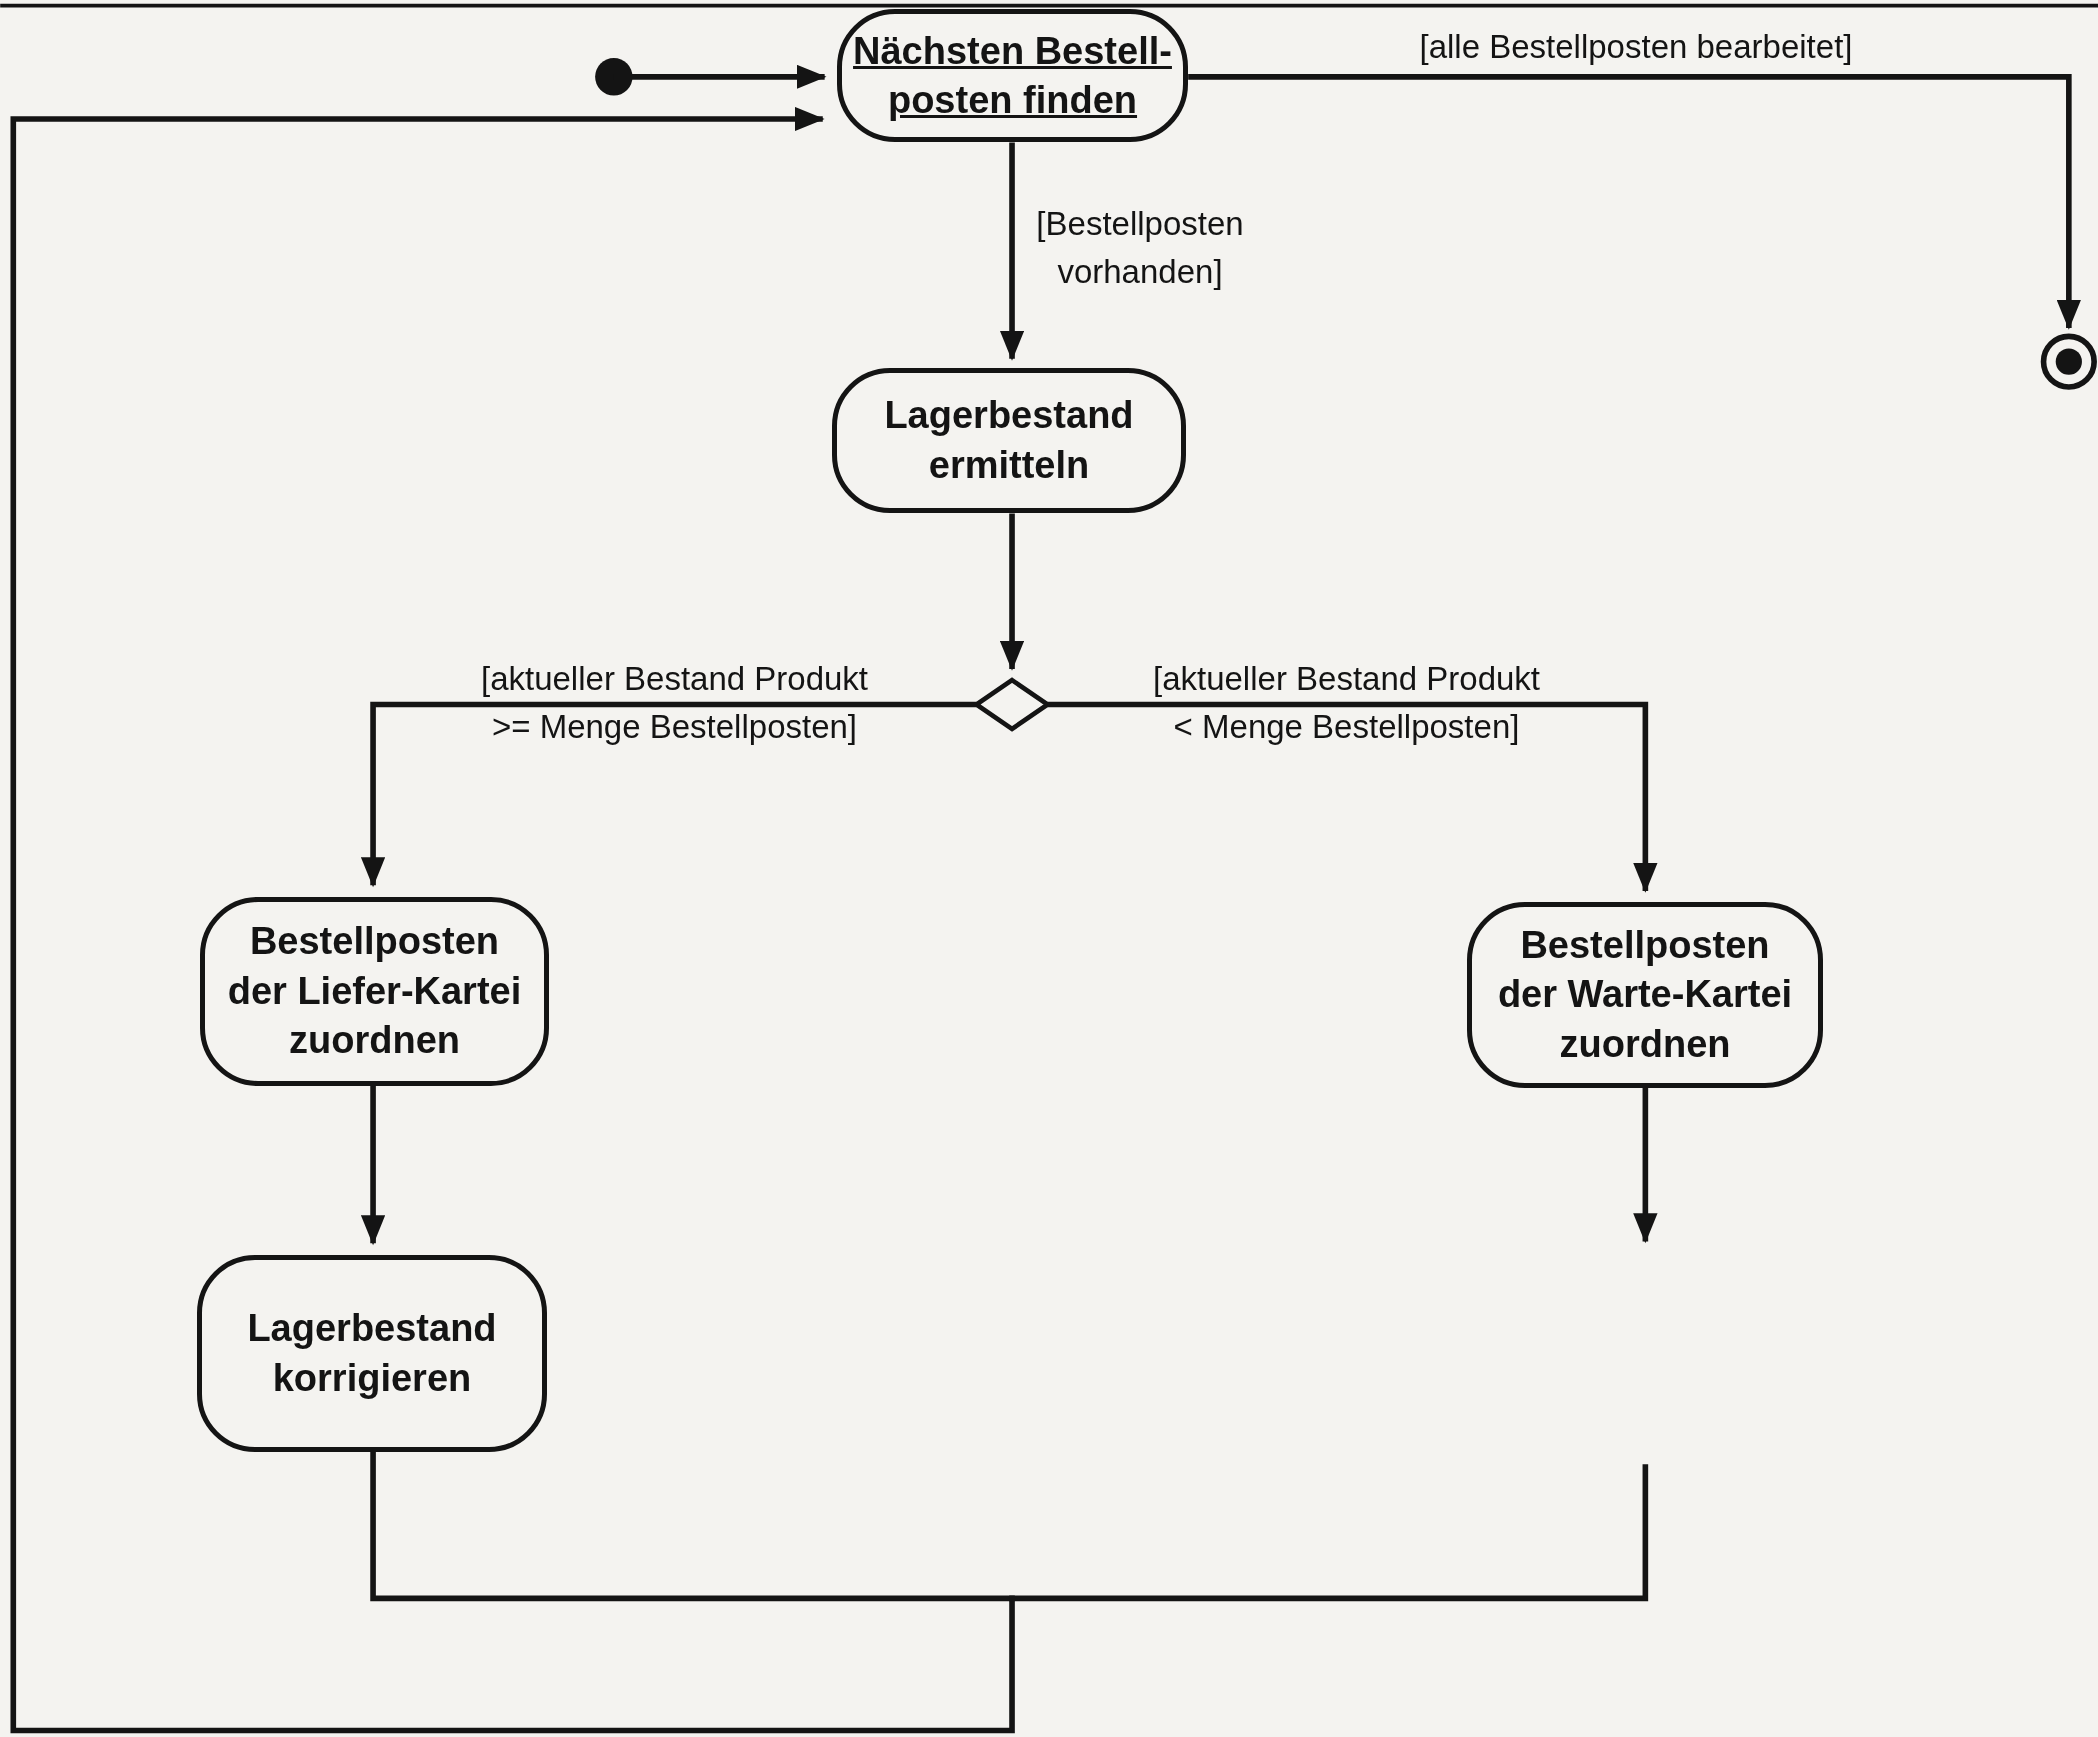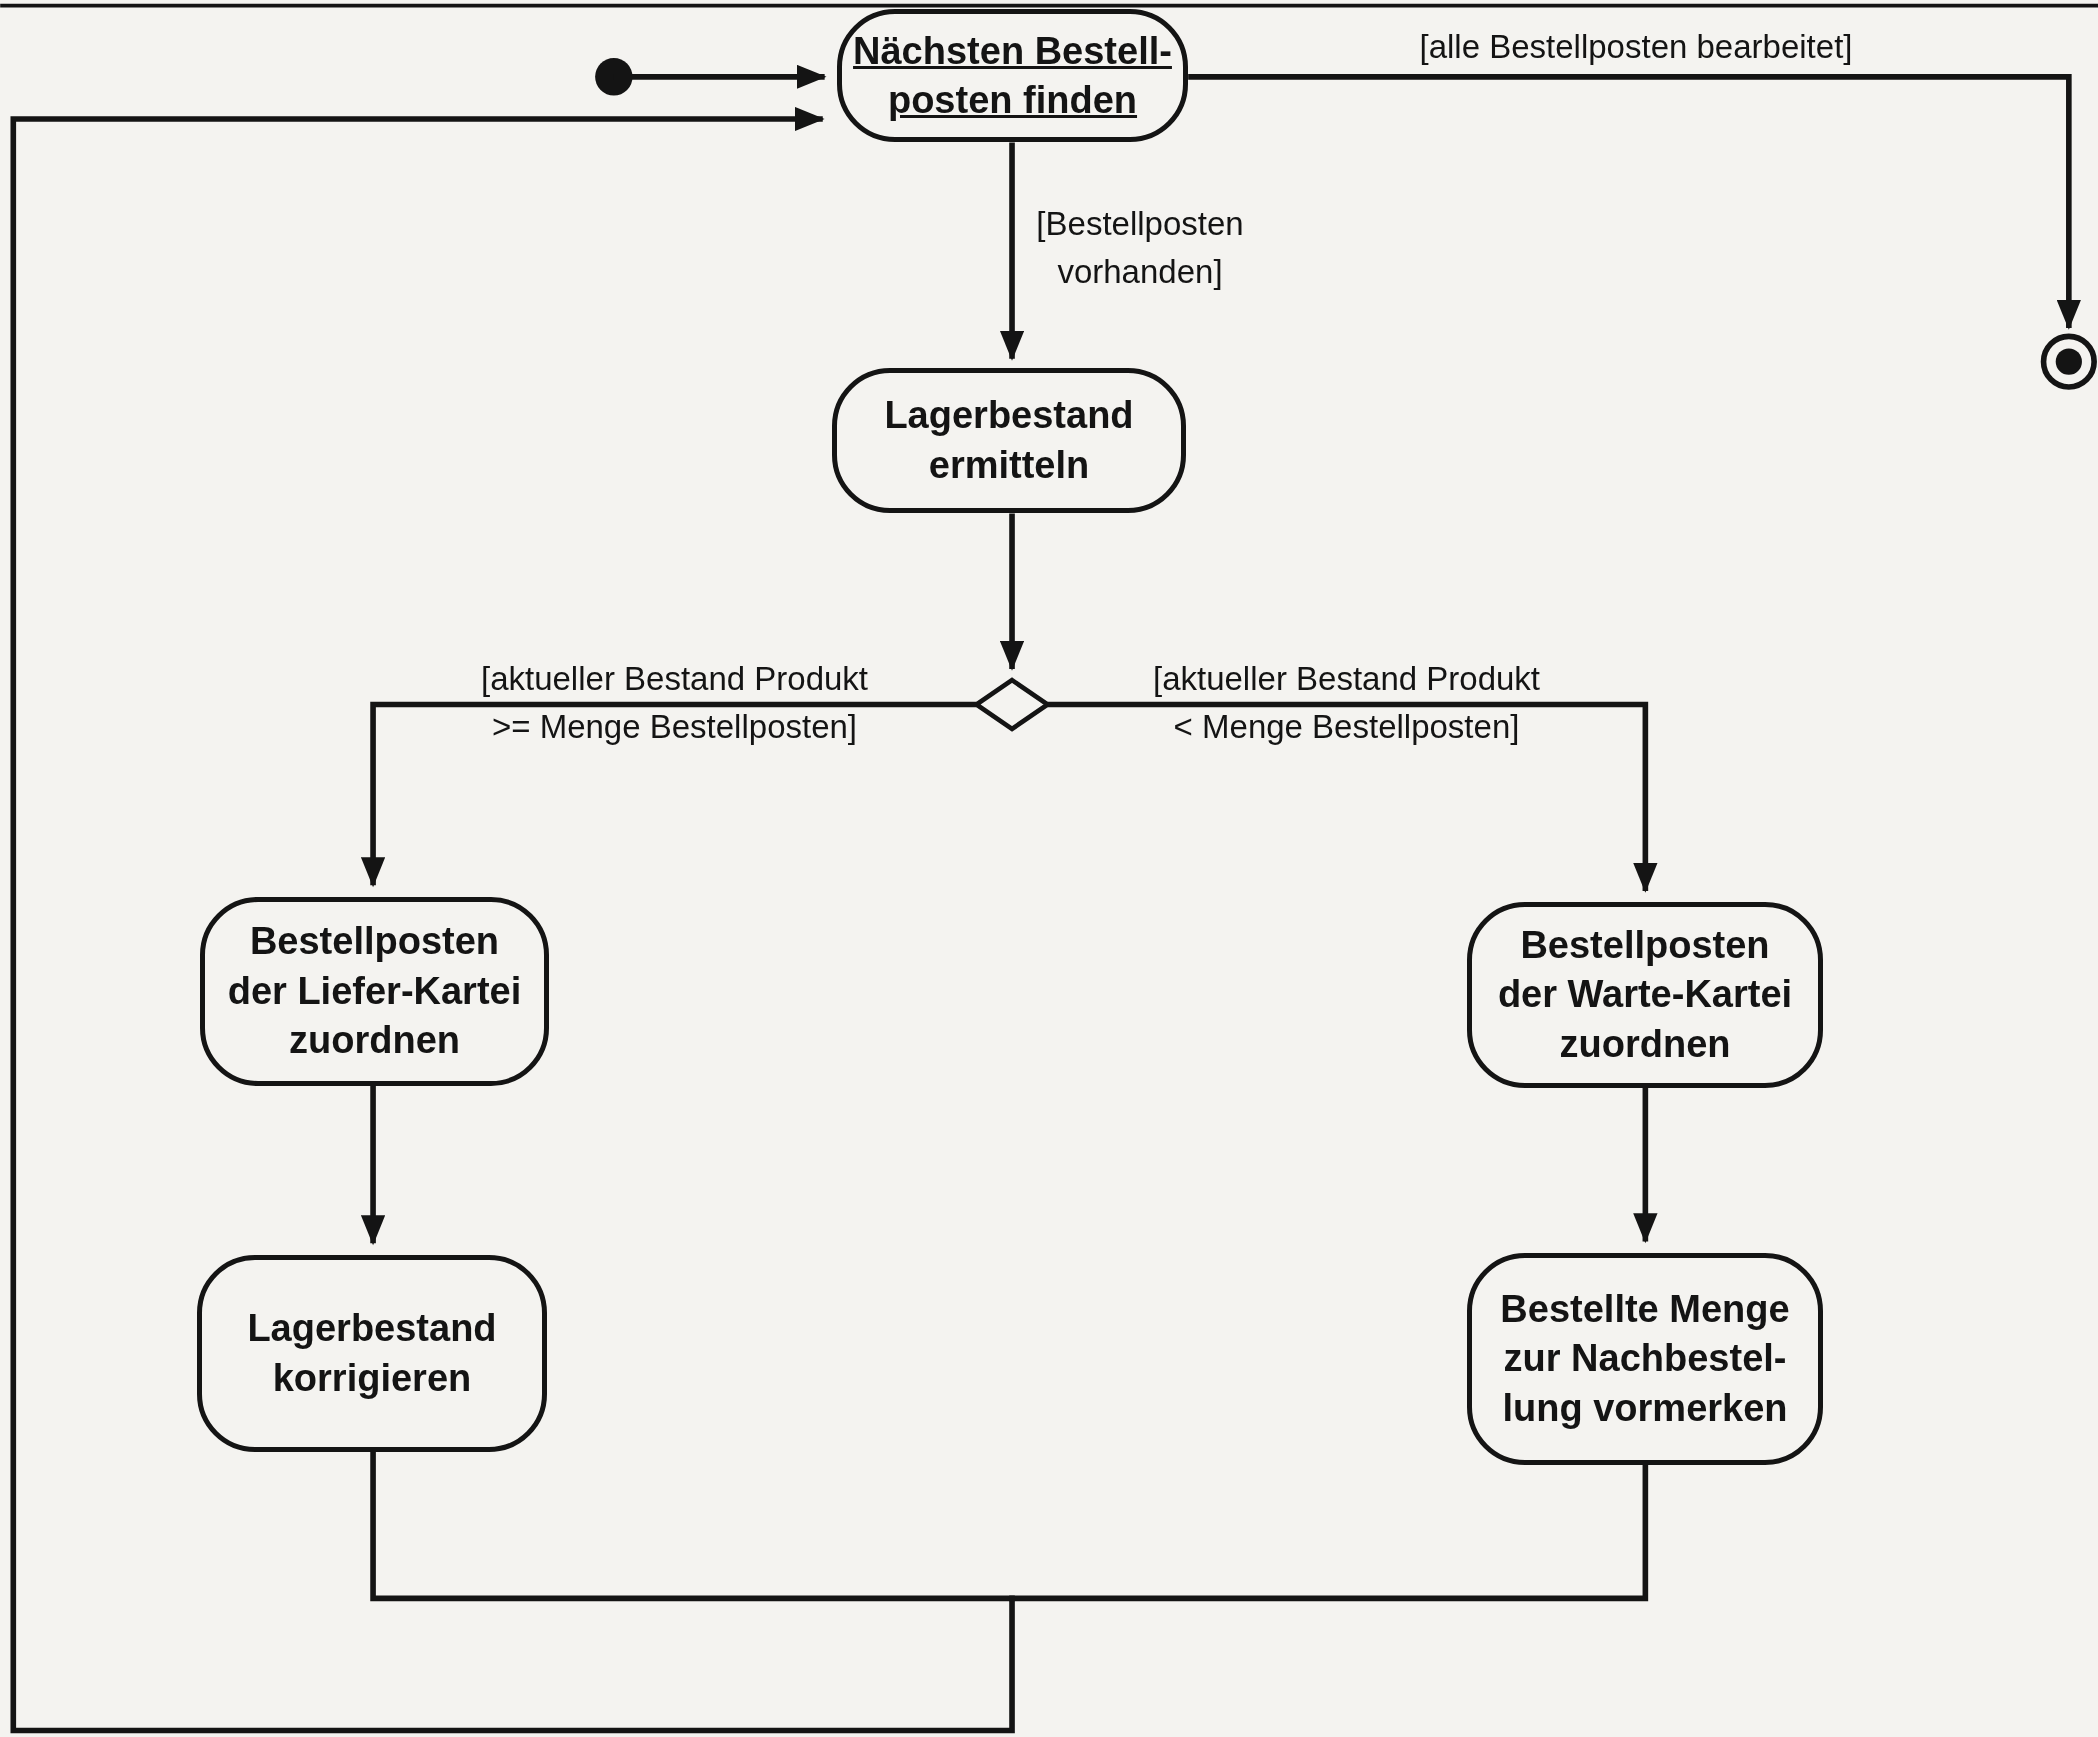--- a/index.html
+++ b/index.html
@@ -113,23 +113,20 @@
 der Liefer-Kartei
 zuordnen</div>
 
   <div class="node" style="left:1467px; top:902px; width:356px; height:186px;">Bestellposten
 der Warte-Kartei
 zuordnen</div>
 
   <div class="node" style="left:197px; top:1255px; width:350px; height:197px;">Lagerbestand
 korrigieren</div>
 
-  <div class="node" style="left:1467px; top:1253px; width:356px; height:212px;">Bestellte Menge
-zur Nachbestel-
-lung vormerken</div>
 
   <div class="guard" style="left:1355px; top:22.5px; width:562px;">[alle Bestellposten bearbeitet]</div>
 
   <div class="guard" style="left:995px; top:200px; width:290px;">[Bestellposten
 vorhanden]</div>
 
   <div class="guard" style="left:410px; top:655px; width:529px;">[aktueller Bestand Produkt
 &gt;= Menge Bestellposten]</div>
 
   <div class="guard" style="left:1082px; top:655px; width:529px;">[aktueller Bestand Produkt

